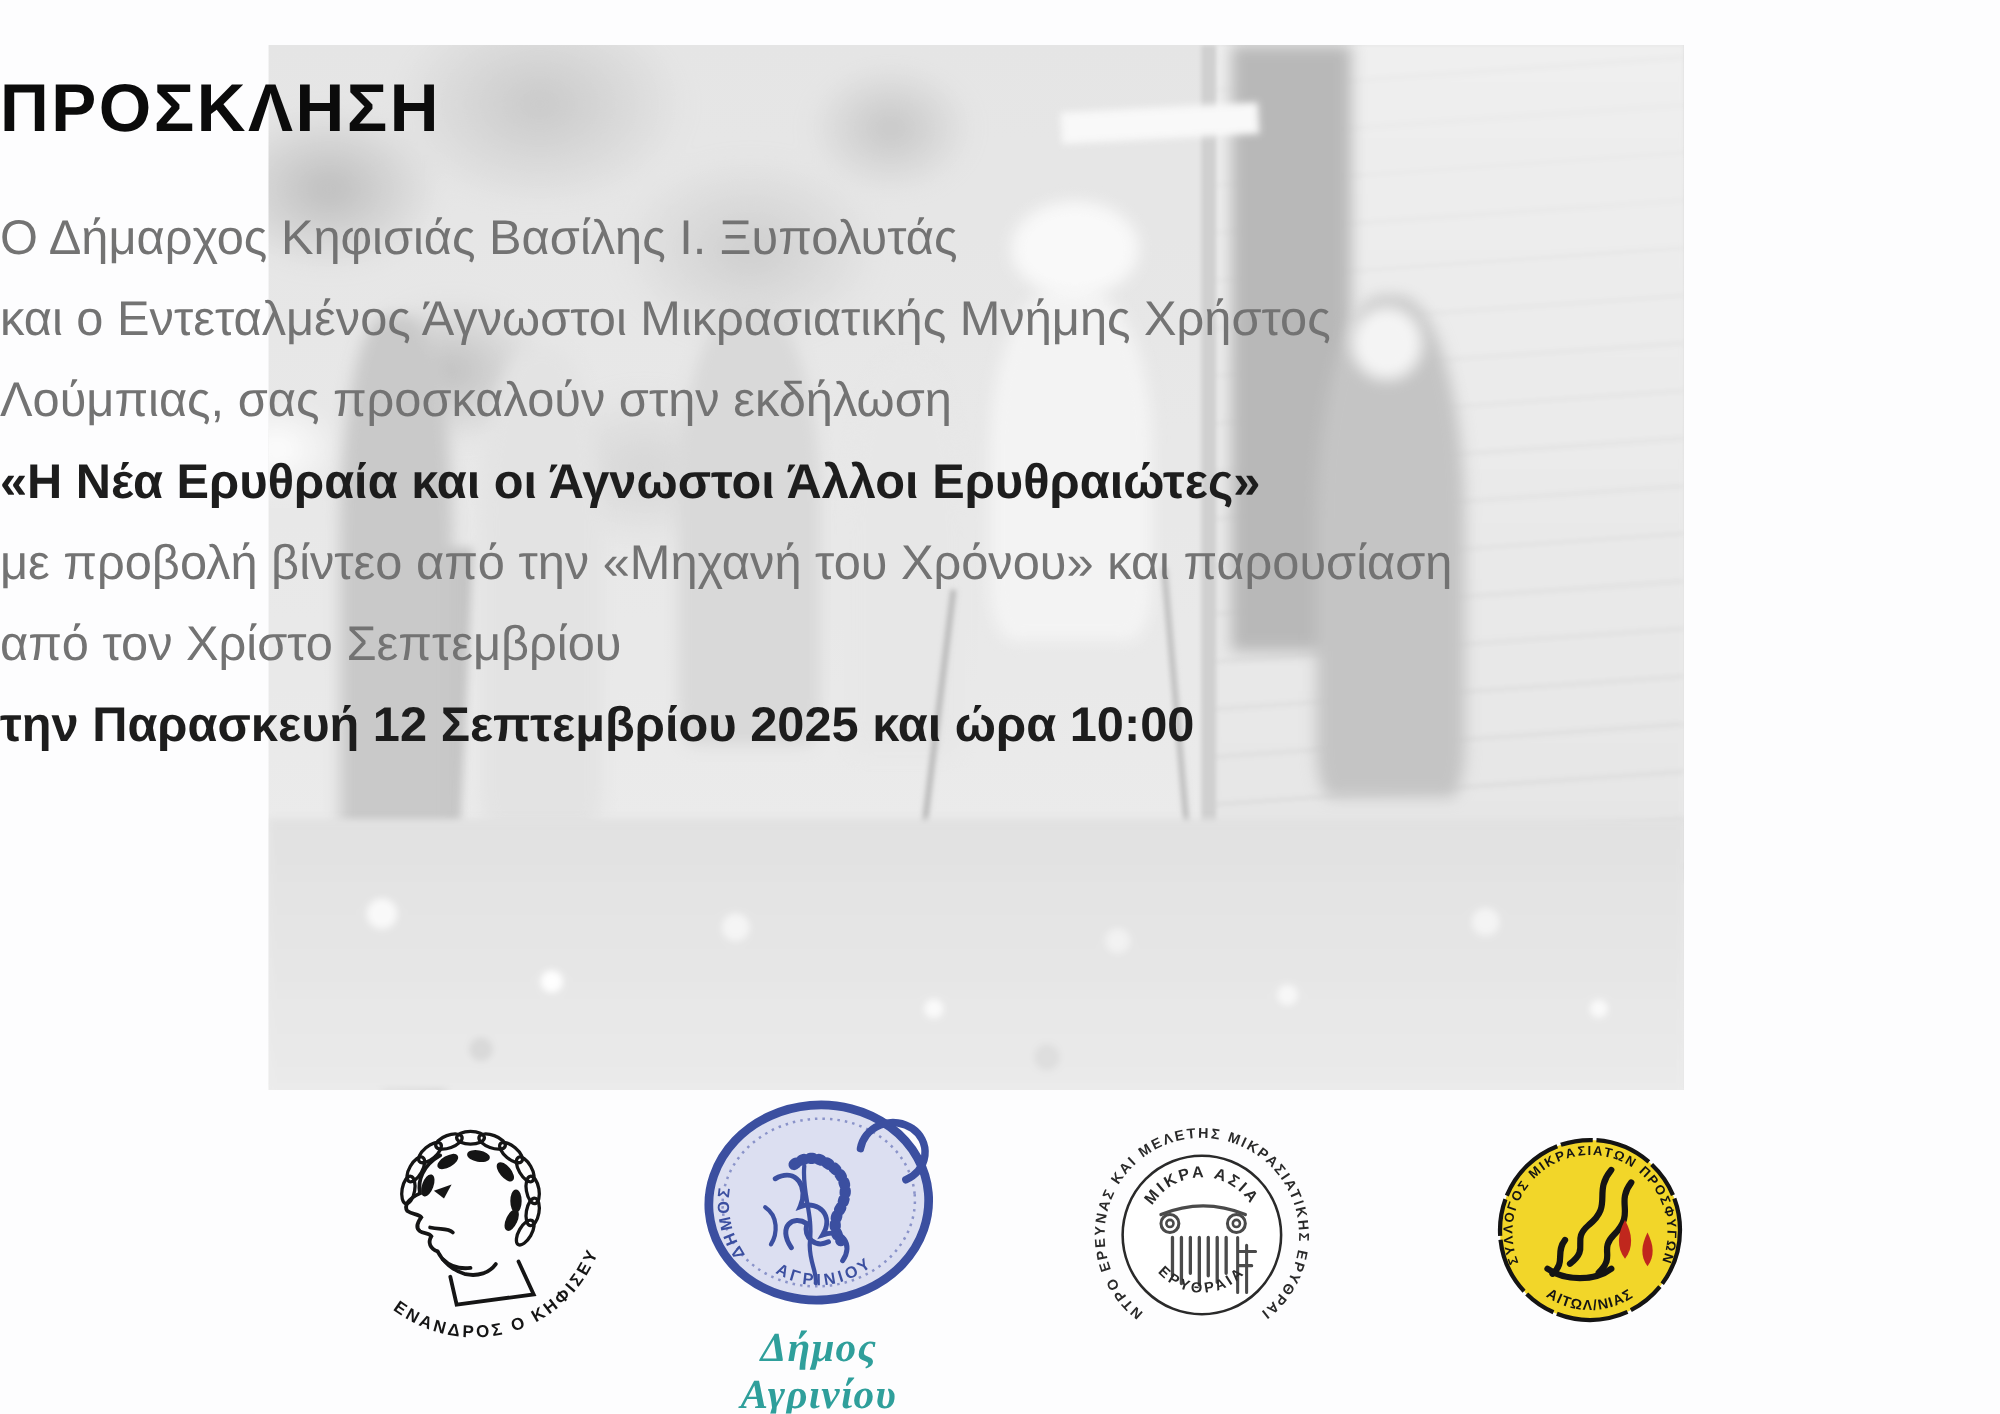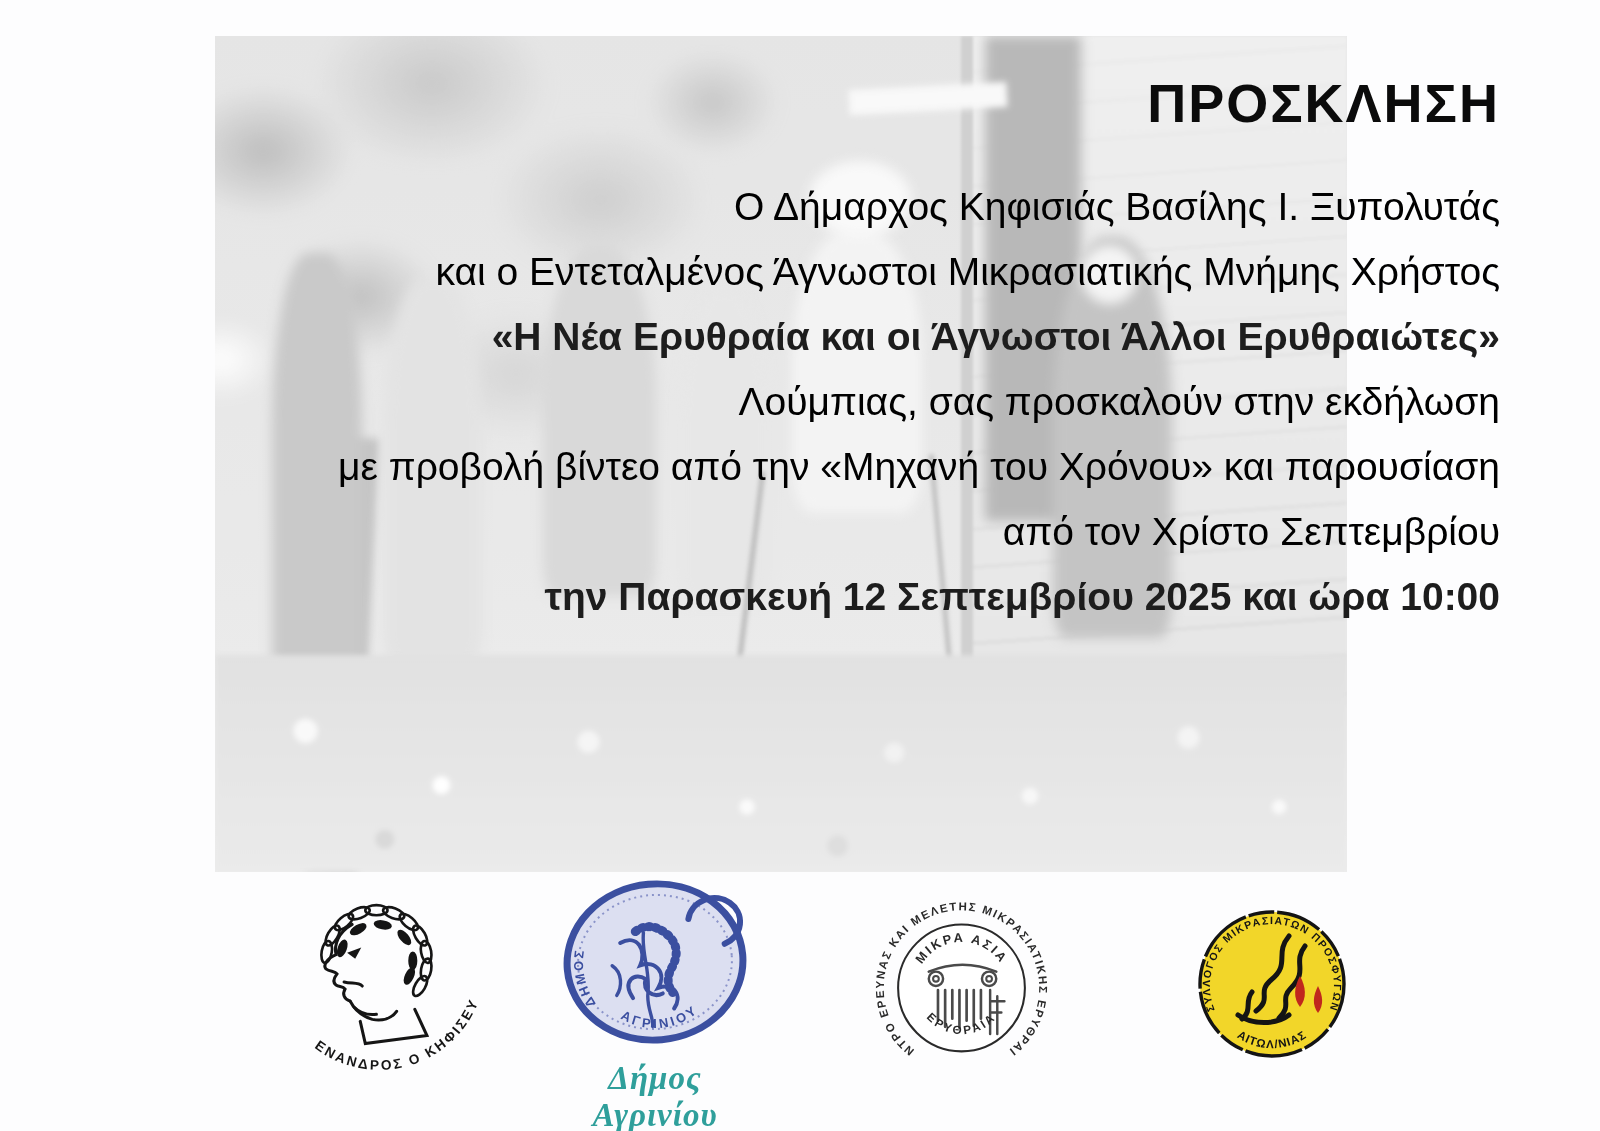--- a/index.html
+++ b/index.html
@@ -71,30 +71,30 @@
       radial-gradient(circle 13px at 94% 70%, #f6f6f6 0 45%, transparent 65%),
       radial-gradient(circle 17px at 15% 85%, #bdbdbd 0 45%, transparent 65%),
       radial-gradient(circle 19px at 55% 88%, #c6c6c6 0 45%, transparent 65%),
       linear-gradient(180deg,#cccccc,#dcdcdc);
     filter:blur(2.5px);
   }
   .ph-wash{left:0;top:0;right:0;bottom:0;background:rgba(255,255,255,0.42);}
 
   
   .text-block{
-    position:absolute;left:0;top:72px;width:1500px;
-    text-align:right;
+    position:absolute;left:0;top:56px;width:1500px;
+    text-align:left;
   }
   .title{
     margin:0;
     font-size:54px;line-height:62px;font-weight:700;
     letter-spacing:2px;color:#0b0b0b;
   }
   .lines{margin-top:40px;}
-  .line{font-size:39px;line-height:65px;color:#000000;}
+  .line{font-size:39px;line-height:65px;color:#737373;}
   .line.bold{font-weight:700;color:#1d1d1d;}
 
   
   .logo{position:absolute;}
   .logo-kifisia{left:262px;top:888px;width:245px;height:192px;}
   .logo-agrinio{left:546px;top:878px;width:218px;text-align:center;}
   .logo-keme{left:874px;top:898px;width:175px;height:182px;}
   .logo-syllogos{left:1192px;top:906px;width:160px;height:155px;}
   .agrinio-caption{
     margin-top:6px;
@@ -127,22 +127,22 @@
     <div class="stick2"></div>
     <div class="ph-ground"></div>
     <div class="ph-wash"></div>
   </div>
 
   <div class="text-block">
     <h1 class="title">ΠΡΟΣΚΛΗΣΗ</h1>
     <div class="lines">
       <div class="line">Ο Δήμαρχος Κηφισιάς Βασίλης Ι. Ξυπολυτάς</div>
       <div class="line">και ο Εντεταλμένος Άγνωστοι Μικρασιατικής Μνήμης Χρήστος</div>
+      <div class="line">Λούμπιας, σας προσκαλούν στην εκδήλωση</div>
       <div class="line bold">«Η Νέα Ερυθραία και οι Άγνωστοι Άλλοι Ερυθραιώτες»</div>
-      <div class="line">Λούμπιας, σας προσκαλούν στην εκδήλωση</div>
       <div class="line">με προβολή βίντεο από την «Μηχανή του Χρόνου» και παρουσίαση</div>
       <div class="line">από τον Χρίστο Σεπτεμβρίου</div>
       <div class="line bold">την Παρασκευή 12 Σεπτεμβρίου 2025 και ώρα 10:00</div>
     </div>
   </div>
 
   <div class="logo logo-kifisia">
     <svg viewBox="0 0 240 190" width="245" height="192">
       <defs>
         <path id="arcKif" d="M 47.5 155.4 A 105 105 0 0 0 213.7 110.9" fill="none"></path>

